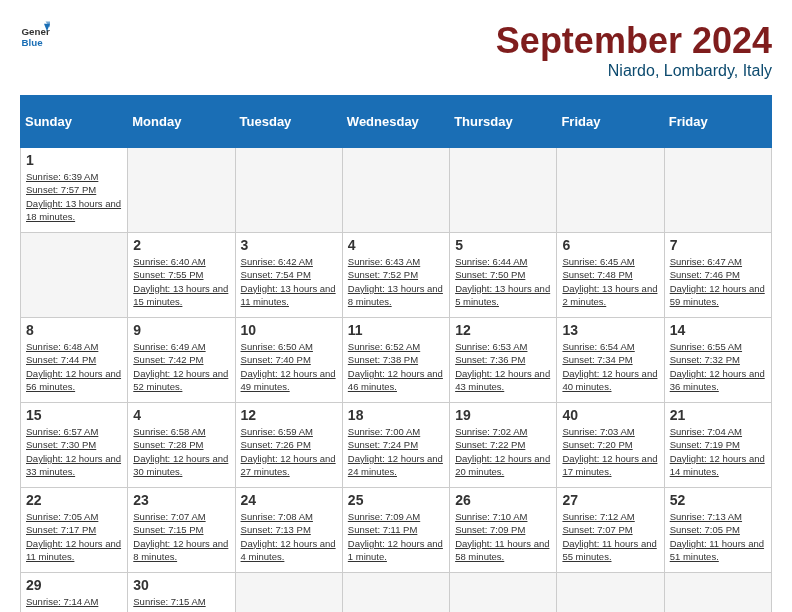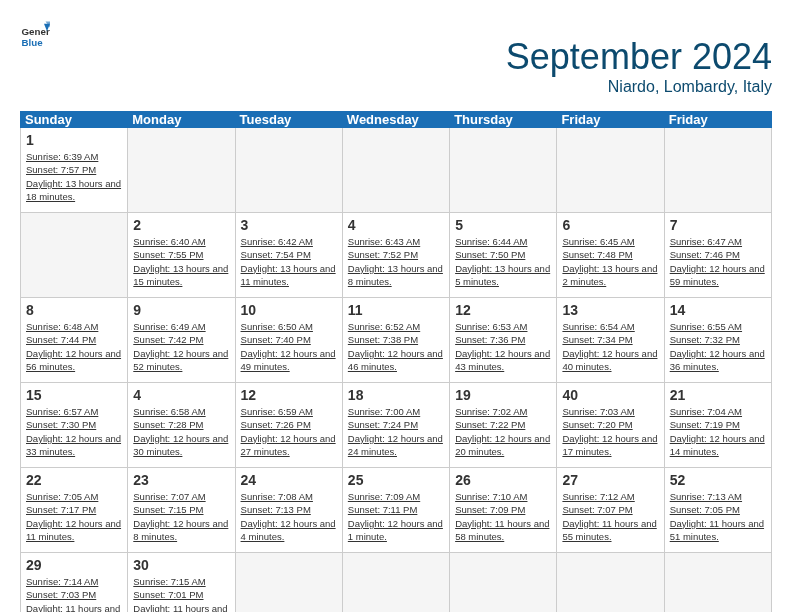--- a/index.html
+++ b/index.html
@@ -23,39 +23,38 @@
     }
     .logo-icon {
       width: 30px;
       height: 30px;
     }
     .title-block {
       text-align: right;
     }
     .month-title {
       font-size: 36px;
-      font-weight: normal;
-      color: #0c4a6e;
-      margin-top: 16px;
+      font-weight: bold;
+      color: #7f1d1d;
     }
     .location-title {
       font-size: 16px;
       color: #0c4a6e;
     }
     table {
       width: 100%;
       border-collapse: collapse;
       table-layout: fixed;
     }
     thead tr th {
       background-color: #1a6eb5;
       color: #fff;
       font-size: 13px;
       font-weight: bold;
-      padding: 0 4px;
+      padding: 18px 4px;
       text-align: left;
       border: 1px solid #1a6eb5;
     }
     tbody tr td {
       vertical-align: top;
       border: 1px solid #ccc;
       padding: 4px 5px;
       font-size: 10px;
       color: #333;
       height: 85px;

